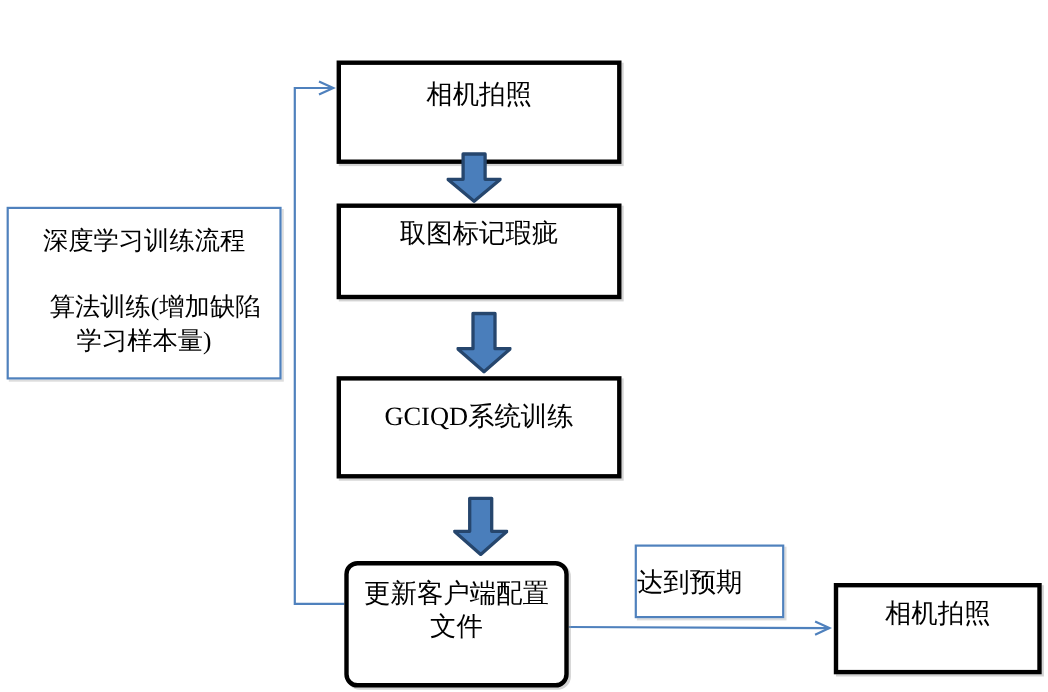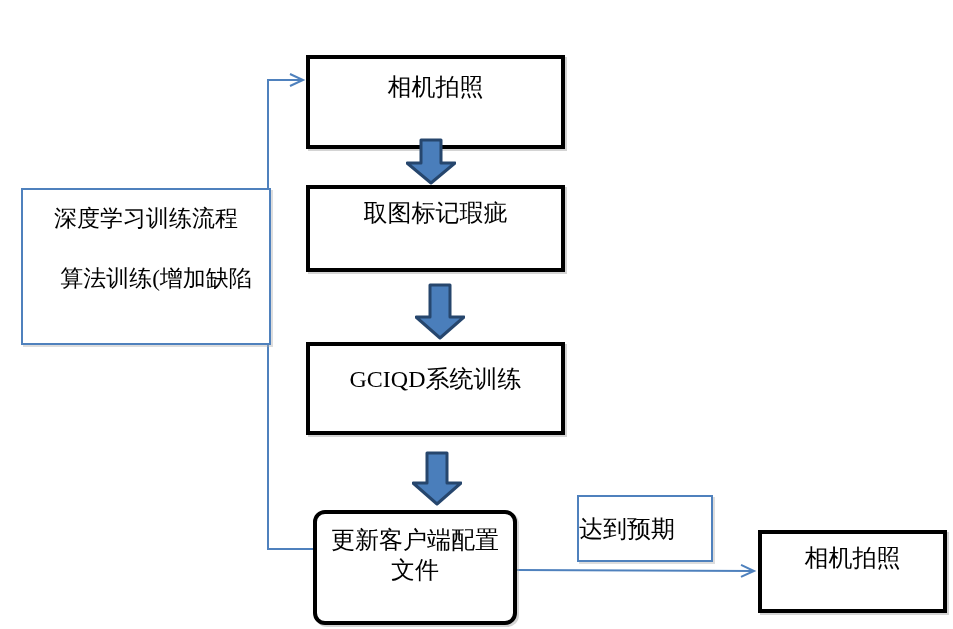--- a/index.html
+++ b/index.html
@@ -37,21 +37,21 @@
     box-shadow: 2px 2px 0 rgba(170,170,170,0.4);
     text-align: center;
     font-size: 24px;
   }
   .box1 { left: 306px; top: 33px;  width: 259px; height: 94px;  padding-top: 13px; margin-top: 22px; }
   .box2 { left: 306px; top: 185px; width: 259px; height: 87px;  padding-top: 9px;  }
   .box3 { left: 306px; top: 342px; width: 259px; height: 93px;  padding-top: 18px; }
   .box4 { left: 313px; top: 510px; width: 204px; height: 115px; padding: 11px 6px 0 6px; border-radius: 12px; }
   .end-box { left: 758px; top: 530px; width: 189px; height: 83px; padding-top: 9px; }
   .left-box {
-    left: 21px; top: 188px; width: 250px; height: 157px;
+    left: 6px; top: 188px; width: 250px; height: 157px;
     padding-top: 14px;
     font-size: 23px;
     line-height: 1.32;
   }
   .left-box .gap { margin-top: 30px; margin-left: 20px; }
   .branch-box {
     left: 577px; top: 495px; width: 136px; height: 67px;
     display: flex; align-items: center; justify-content: flex-start;
   }
   .block-arrow { position: absolute; }
@@ -67,20 +67,21 @@
         <path d="M2,2 L15,8 L2,14" fill="none" stroke="#4f81bd" stroke-width="2"></path>
       </marker>
     </defs>
     <polyline points="313,549 268,549 268,80 303,80" fill="none" stroke="#4f81bd" stroke-width="2" marker-end="url(#ah)"></polyline>
     <line x1="517" y1="570" x2="754" y2="571" stroke="#4f81bd" stroke-width="2" marker-end="url(#ah)"></line>
   </svg>
 
   <div class="thin-box left-box">
     <div>深度学习训练流程</div>
     <div class="gap">算法训练(增加缺陷</div>
+    <div>学习样本量)</div>
   </div>
 
   <div class="flow-box box1">
     <span>相机拍照</span>
   </div>
   <div class="flow-box box2">
     <span>取图标记瑕疵</span>
   </div>
   <div class="flow-box box3">
     <span>GCIQD系统训练</span>

